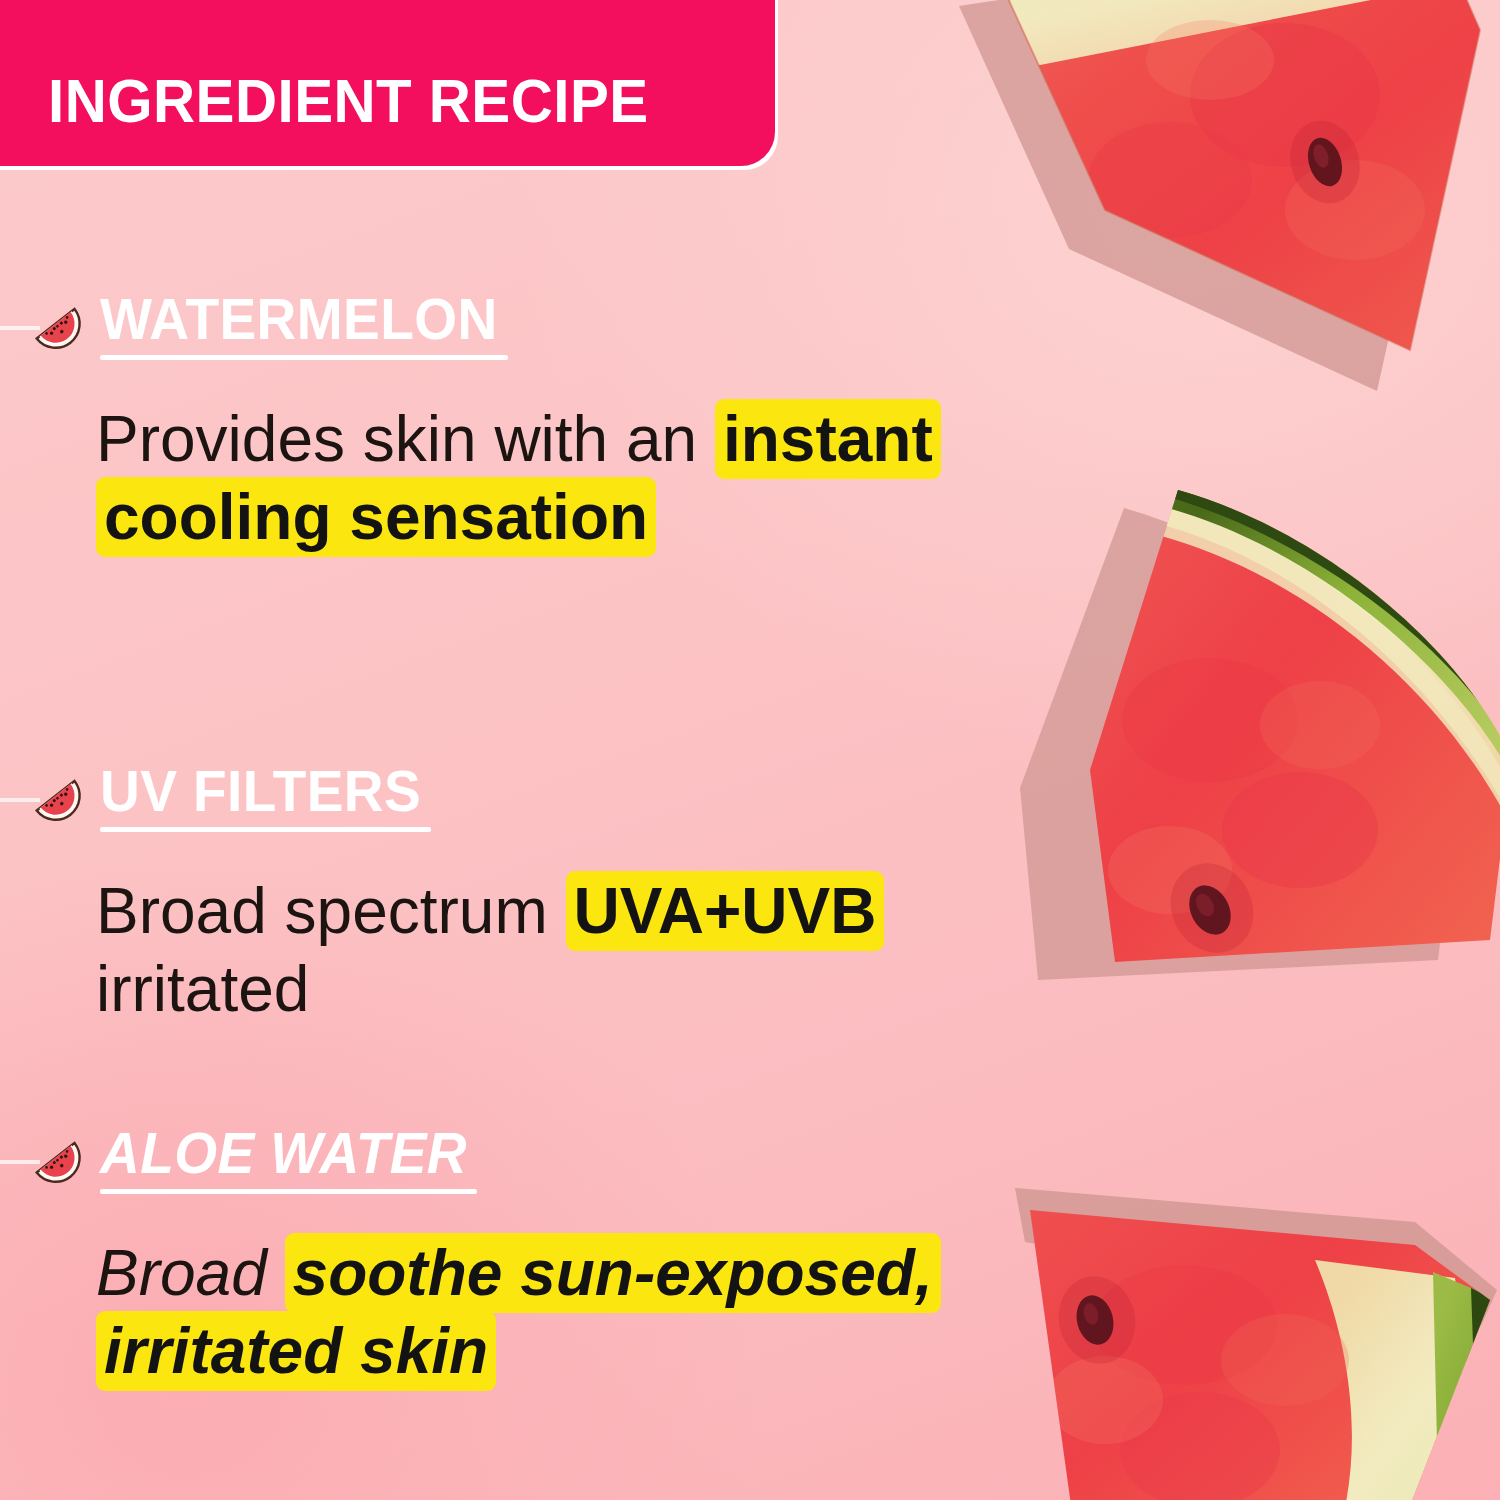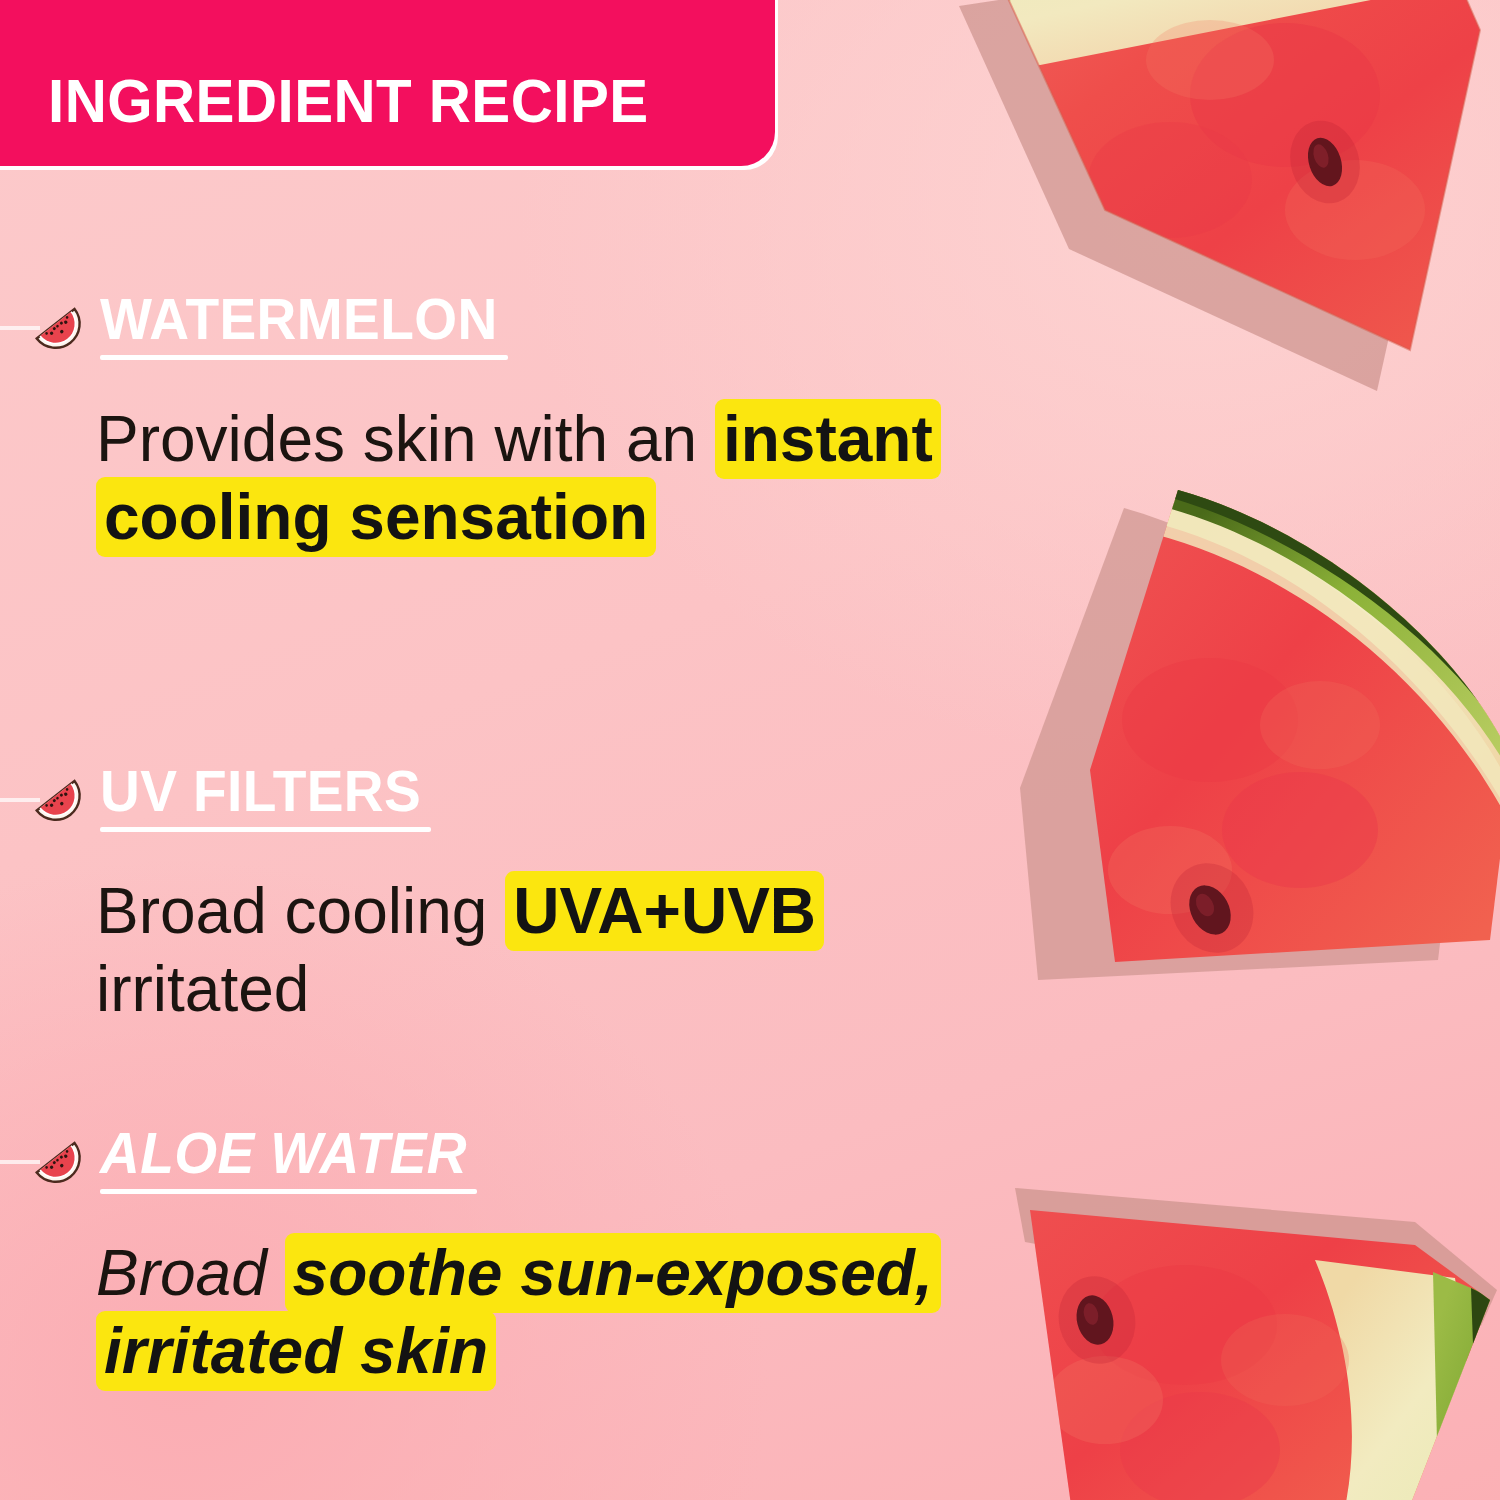--- a/index.html
+++ b/index.html
@@ -333,21 +333,21 @@
             <circle cx="16" cy="32" r="1.3" fill="#2e1410"></circle>
             <circle cx="42" cy="32" r="1.3" fill="#2e1410"></circle>
           </g>
         </svg>
       </div>
       <div class="head-text-wrap">
         <span class="head-title">UV FILTERS</span>
         <div class="head-underline" style="width: 331.145px;"></div>
       </div>
     </div>
-    <div class="body-copy"><span>Broad cooling </span><span class="hl">UVA+UVB</span><span> irritated</span></div>
+    <div class="body-copy"><span>Broad spectrum </span><span class="hl">UVA+UVB</span><span> irritated</span></div>
   </div>
 
   <div class="block block-3">
     <div class="head-row">
       <div class="lead-rule"></div>
       <div class="bullet-icon">
         <svg viewBox="0 0 58 58" width="58" height="58" xmlns="http://www.w3.org/2000/svg">
           <g transform="rotate(-38 29 29)">
             <path d="M5,30 A24,24 0 0 0 53,30 Z" fill="#fdf6ef" stroke="#4c2a1e" stroke-width="2.4"></path>
             <path d="M8.5,30 A20.5,20.5 0 0 0 49.5,30 Z" fill="#ffffff"></path>

